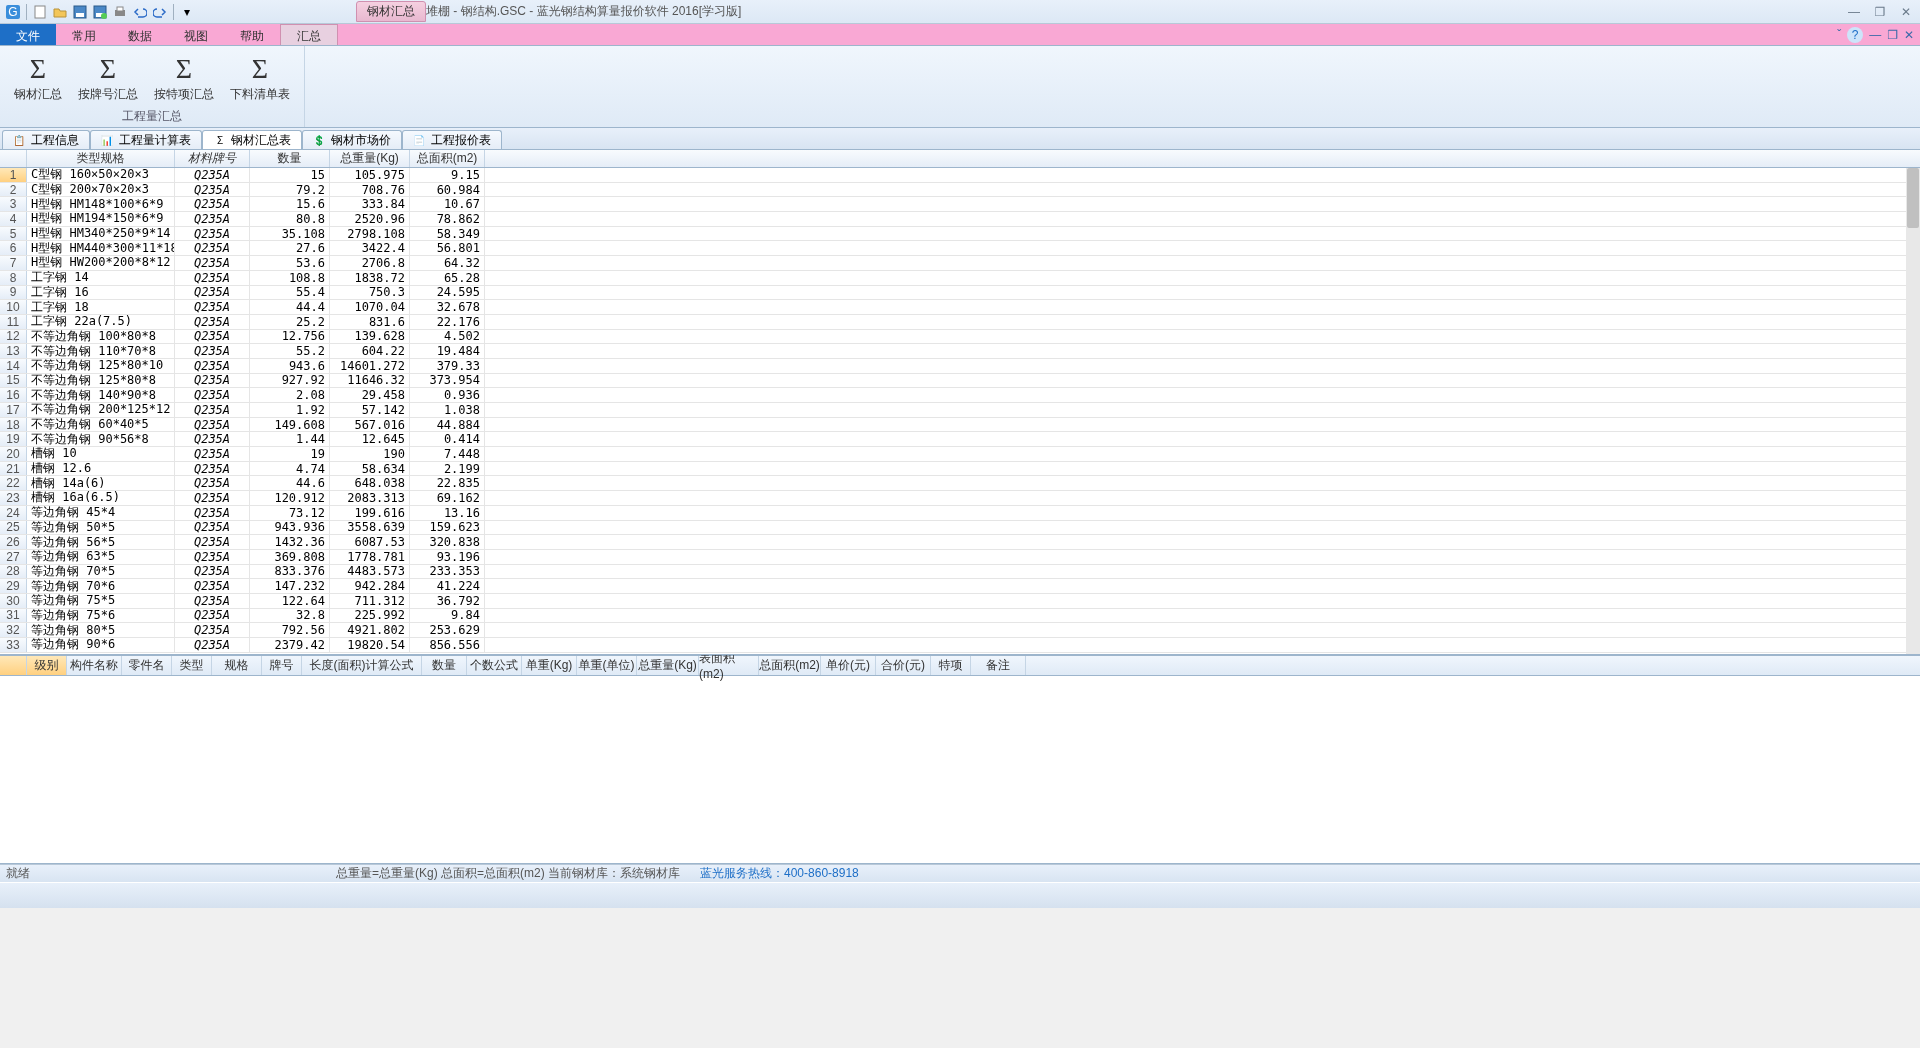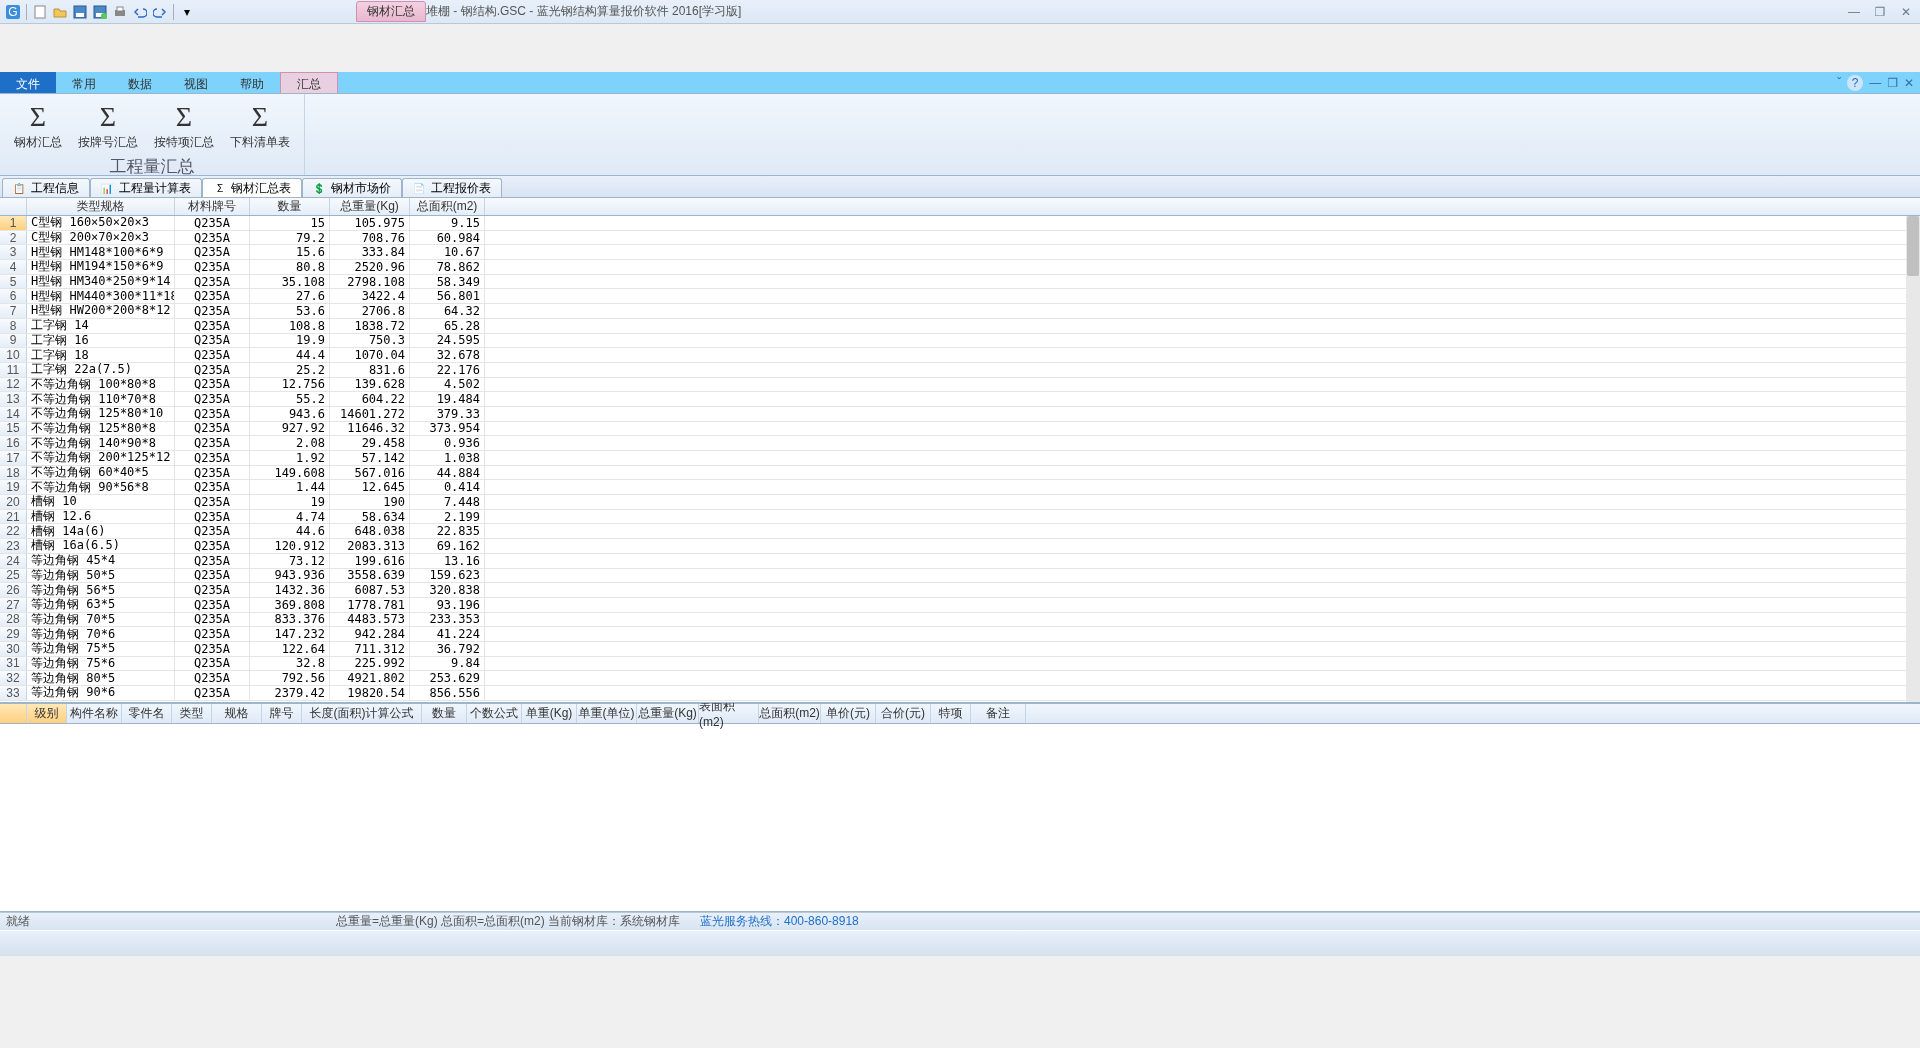--- a/index.html
+++ b/index.html
@@ -9,32 +9,32 @@
 .titlebar { height: 24px; background: linear-gradient(to bottom, #e8f0fa, #dce8f5); display: flex; align-items: center; padding: 0 4px; border-bottom: 1px solid #b8c8d8; }
 .titlebar .qat { display: flex; gap: 2px; align-items: center; }
 .titlebar .qat-btn { width: 18px; height: 18px; display: flex; align-items: center; justify-content: center; border-radius: 2px; cursor: pointer; }
 .titlebar .qat-sep { width: 1px; height: 16px; background: #a0b0c0; margin: 0 2px; }
 .titlebar .context-tab { background: linear-gradient(to bottom, #f5d0e0, #e8b8d0); border: 1px solid #d090b0; padding: 1px 10px; margin-left: 160px; color: #333; border-radius: 3px 3px 0 0; }
 .titlebar .title-text { flex: 1; text-align: left; color: #555; }
 .titlebar .win-controls { display: flex; gap: 6px; }
 .titlebar .win-btn { width: 20px; height: 14px; display: flex; align-items: center; justify-content: center; cursor: pointer; color: #6a7a8a; }
 
 
-.ribbon-tabs { height: 22px; background: #7dd3fc; display: flex; align-items: stretch; border-bottom: 1px solid #9db5cc; margin-top: 48px; }
+.ribbon-tabs { height: 22px; background: #f9a8d4; display: flex; align-items: stretch; border-bottom: 1px solid #9db5cc; }
 .ribbon-tab { padding: 3px 16px 0 16px; color: #333; cursor: pointer; display: flex; align-items: center; }
 .ribbon-tab.file { background: #1e6fc7; color: #fff; }
 .ribbon-tab.active { background: #e8d0e0; border-top: 1px solid #d090b0; border-left: 1px solid #d090b0; border-right: 1px solid #d090b0; }
 .ribbon-help-ctrls { margin-left: auto; display: flex; align-items: center; gap: 6px; padding-right: 6px; }
 .ribbon-help-ctrls span { cursor: pointer; color: #3a6aa8; }
 
 
 .ribbon-panel { height: 82px; background: linear-gradient(to bottom, #f0f6fd, #dfeaf6); border-bottom: 1px solid #9db5cc; display: flex; }
 .ribbon-group { display: flex; padding: 4px 6px 2px 6px; border-right: 1px solid #c5d5e5; flex-direction: column; }
 .ribbon-group .btns { display: flex; gap: 0; flex: 1; }
-.ribbon-group .group-label { text-align: center; color: #556; font-size: 17px; padding-top: 2px; }
+.ribbon-group .group-label { text-align: center; color: #556; font-size: 12px; padding-top: 2px; }
 .ribbon-btn { display: flex; flex-direction: column; align-items: center; justify-content: flex-start; padding: 2px 8px; cursor: pointer; border-radius: 3px; }
 .ribbon-btn .sigma { font-size: 28px; font-family: "Times New Roman", serif; color: #333; line-height: 34px; }
 .ribbon-btn .lbl { color: #333; }
 
 
 .doc-tabs { height: 22px; background: linear-gradient(to bottom, #e8f0fa, #d8e4f2); display: flex; align-items: stretch; border-bottom: 1px solid #9db5cc; padding-left: 2px; }
 .doc-tab { display: flex; align-items: center; gap: 4px; padding: 0 10px; border: 1px solid #9db5cc; border-bottom: none; margin-right: 0; background: linear-gradient(to bottom, #f5f9fe, #e5edf7); cursor: pointer; border-radius: 3px 3px 0 0; margin-top: 2px; }
 .doc-tab.active { background: #fff; }
 .doc-tab .ico { width: 14px; height: 14px; display: inline-flex; align-items: center; justify-content: center; font-size: 10px; }
 
@@ -48,21 +48,21 @@
 .grid-row .row-num { width: 27px; background: linear-gradient(to bottom, #f8fbfe, #e5edf7); border-right: 1px solid #c5d5e5; text-align: center; color: #555; display: flex; align-items: center; justify-content: center; }
 .grid-row .cell { border-right: 1px solid #e5e5e5; padding: 0 4px; display: flex; align-items: center; font-family: SimSun, monospace; white-space: nowrap; overflow: hidden; }
 .grid-row .cell.num { justify-content: flex-end; }
 .grid-row.selected .cell:first-of-type { border: 1.5px solid #000; }
 .grid-row.hlnum .row-num { background: linear-gradient(to bottom, #ffe8b8, #ffd080); }
 .grid-scroll { position: absolute; right: 0; top: 18px; bottom: 0; width: 14px; background: #e8e8e8; }
 .grid-scroll .thumb { position: absolute; top: 0; left: 1px; right: 1px; height: 60px; background: #c0c0c0; border-radius: 2px; }
 
 
 .c-spec { width: 148px; }
-.c-mat { width: 75px; text-align: center; justify-content: center !important; }
+.c-mat { width: 75px; text-align: center; justify-content: center !important; font-style: italic; }
 .c-qty { width: 80px; }
 .c-wt { width: 80px; }
 .c-area { width: 75px; }
 
 
 .btm-header { height: 21px; background: linear-gradient(to bottom, #f0f6fd, #dfeaf6); display: flex; border-top: 1px solid #9db5cc; border-bottom: 1px solid #9db5cc; }
 .btm-header .bh { border-right: 1px solid #c5d5e5; display: flex; align-items: center; justify-content: center; color: #333; cursor: pointer; }
 
 
 .btm-area { height: 110px; background: #fff; border-bottom: 1px solid #9db5cc; }
@@ -274,21 +274,21 @@
         <div class="cell c-spec">工字钢 14</div>
         <div class="cell c-mat">Q235A</div>
         <div class="cell c-qty num">108.8</div>
         <div class="cell c-wt num">1838.72</div>
         <div class="cell c-area num">65.28</div>
       </div>
       <div class="grid-row">
         <div class="row-num">9</div>
         <div class="cell c-spec">工字钢 16</div>
         <div class="cell c-mat">Q235A</div>
-        <div class="cell c-qty num">19.9</div>
+        <div class="cell c-qty num">55.4</div>
         <div class="cell c-wt num">750.3</div>
         <div class="cell c-area num">24.595</div>
       </div>
       <div class="grid-row">
         <div class="row-num">10</div>
         <div class="cell c-spec">工字钢 18</div>
         <div class="cell c-mat">Q235A</div>
         <div class="cell c-qty num">44.4</div>
         <div class="cell c-wt num">1070.04</div>
         <div class="cell c-area num">32.678</div>

